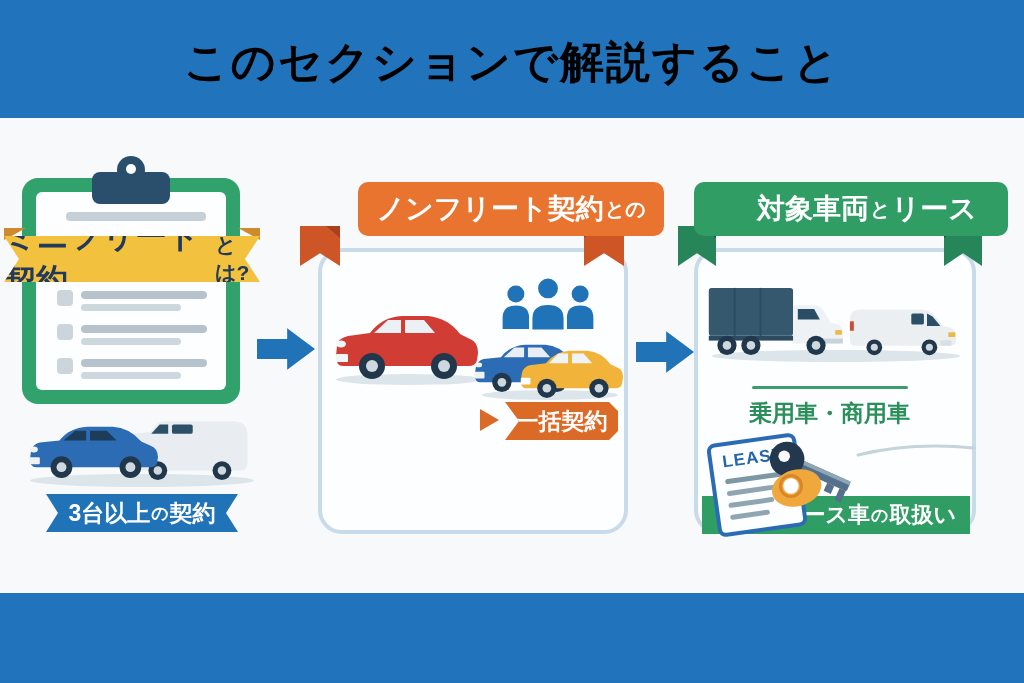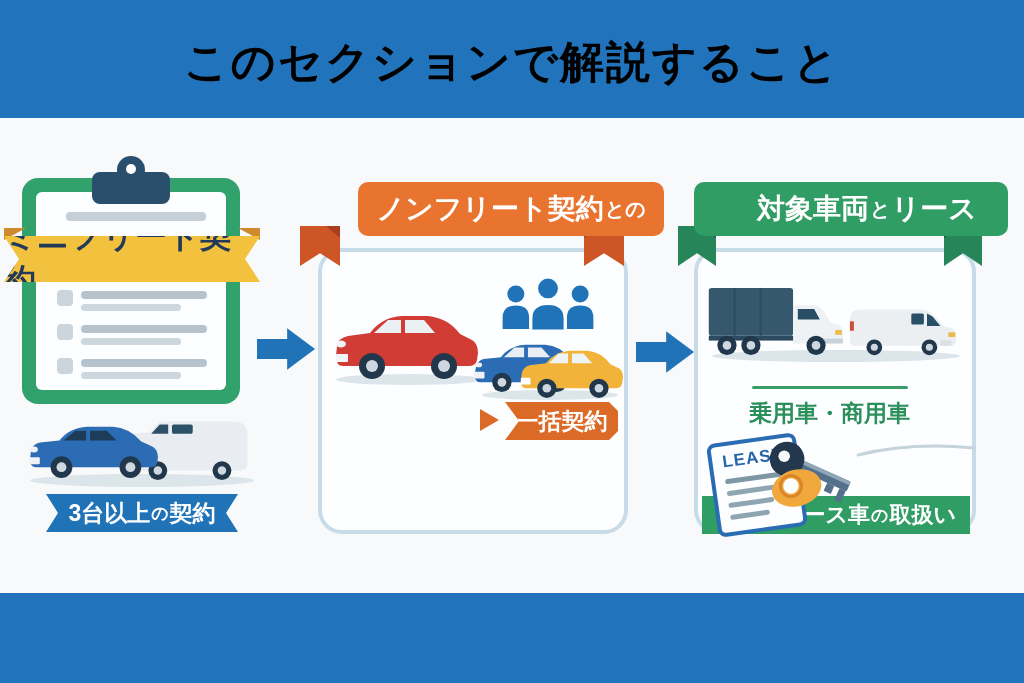--- a/index.html
+++ b/index.html
@@ -94,20 +94,21 @@
   <div class="abs pline" style="left:81px;top:338px;width:100px;height:7px;background:#cdd7de;"></div>
   <div class="abs pline" style="left:57px;top:358px;width:16px;height:16px;background:#ccd5db;"></div>
   <div class="abs pline" style="left:81px;top:359px;width:126px;height:8px;background:#b6c3cc;"></div>
   <div class="abs pline" style="left:81px;top:372px;width:100px;height:7px;background:#cdd7de;"></div>
 
   <div class="abs fold-y fold-l" style="left:4px;top:228px;width:22px;height:12px;"></div>
   <div class="abs fold-y fold-r" style="left:238px;top:228px;width:22px;height:12px;"></div>
   <div class="abs yellow-ban swallow14" style="left:4px;top:236px;width:256px;height:46px;z-index:3;">
     <div class="ban-txt">
       <span class="lg">ミニフリート契約</span>
+      <span class="sm">とは?</span>
     </div>
   </div>
 
   <div class="abs shadow" style="left:30px;top:474px;width:224px;height:13px;"></div>
   <div class="abs" style="left:122px;top:414px;">
     <svg width="132" height="67" viewBox="0 0 140 71">
       <path d="M10,60 Q5,60 5,52 L5,31 Q5,23 13,21 L30,19 L38,10 Q40,8 48,8 L118,8 Q133,8 133,22 L133,52 Q133,60 125,60 Z" fill="#e9edf1"></path>
       <polygon points="31,21 40,11 49,11 49,21" fill="#2c5068"></polygon>
       <rect x="53" y="11" width="22" height="10" rx="2" fill="#2c5068"></rect>
       <rect x="7" y="32" width="13" height="5" rx="2" fill="#e9bb4a"></rect>

